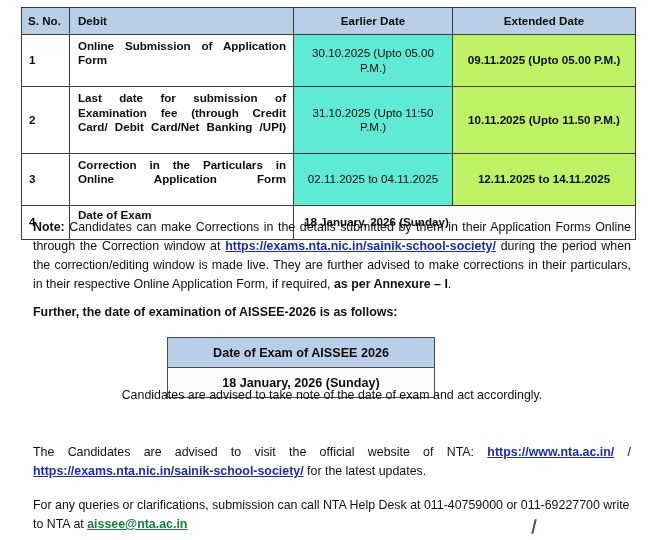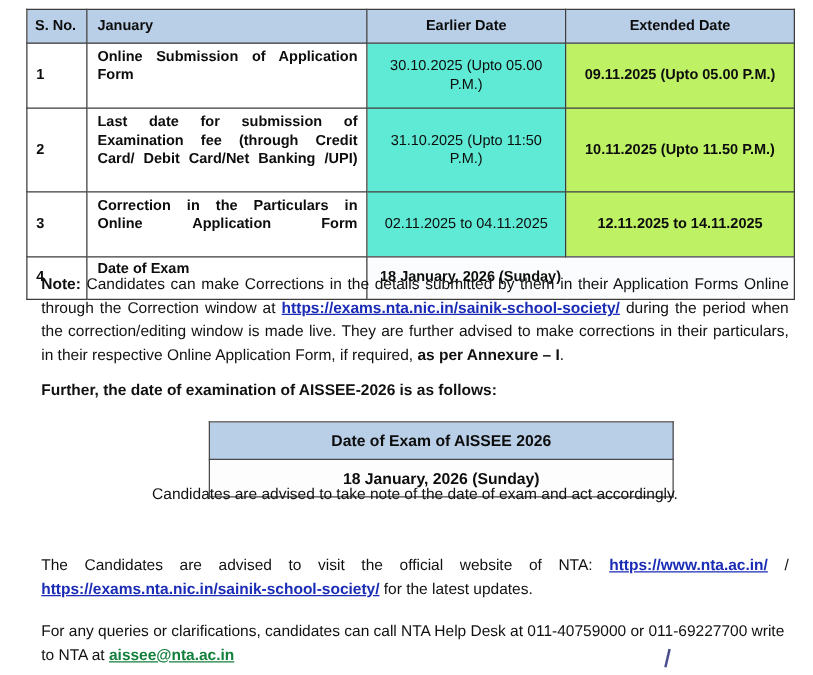--- a/index.html
+++ b/index.html
@@ -116,21 +116,21 @@
     color: #15803d;
     font-weight: bold;
     text-decoration: underline;
   }
 
   
   .exam-table {
     position: absolute;
     left: 167px;
     top: 337px;
-    width: 372px;
+    width: 268px;
     border-collapse: collapse;
     table-layout: fixed;
     font-size: 12.6px;
   }
   .exam-table td, .exam-table th {
     border: 1px solid #4a4a4a;
     text-align: center;
     font-weight: bold;
     height: 25px;
     padding: 2px 4px;
@@ -173,21 +173,21 @@
   <table class="schedule-table">
     <colgroup>
       <col class="col-sno">
         <col class="col-events">
         <col class="col-earlier">
         <col class="col-extend">
     </colgroup>
     <thead>
       <tr>
         <th class="h-sno">S. No.</th>
-        <th class="h-events">January</th>
+        <th class="h-events">Debit</th>
         <th>Earlier Date</th>
         <th>Extended Date</th>
       </tr>
     </thead>
     <tbody>
       <tr>
         <td class="c-sno">1</td>
         <td class="c-events">Online Submission of Application Form</td>
         <td class="c-earlier">30.10.2025 (Upto 05.00 P.M.)</td>
         <td class="c-extended">09.11.2025 (Upto 05.00 P.M.)</td>
@@ -226,17 +226,17 @@
       <tr>
         <td>18 January, 2026 (Sunday)</td>
       </tr>
     </tbody>
   </table>
 
   <div class="para advice">Candidates are advised to take note of the date of exam and act accordingly.</div>
 
   <div class="para visit-para"><span>The Candidates are advised to visit the official website of NTA: </span><a class="link" href="#">https://www.nta.ac.in/</a><span> / </span><a class="link" href="#">https://exams.nta.nic.in/sainik-school-society/</a><span>  for the latest updates.</span></div>
 
-  <div class="para queries"><span>For any queries or clarifications, candidates can call NTA Help Desk at </span><span>011-40759000</span><span> or </span><span>011-69227700</span><span> write to NTA at </span><a class="link-plain" href="#">aissee@nta.ac.in</a></div>
+  <div class="para queries"><span>For any queries or clarifications, submission can call NTA Help Desk at </span><span>011-40759000</span><span> or </span><span>011-69227700</span><span> write to NTA at </span><a class="link-plain" href="#">aissee@nta.ac.in</a></div>
 
   <div class="stray-mark"></div>
 
 </div>
 
 </body></html>

